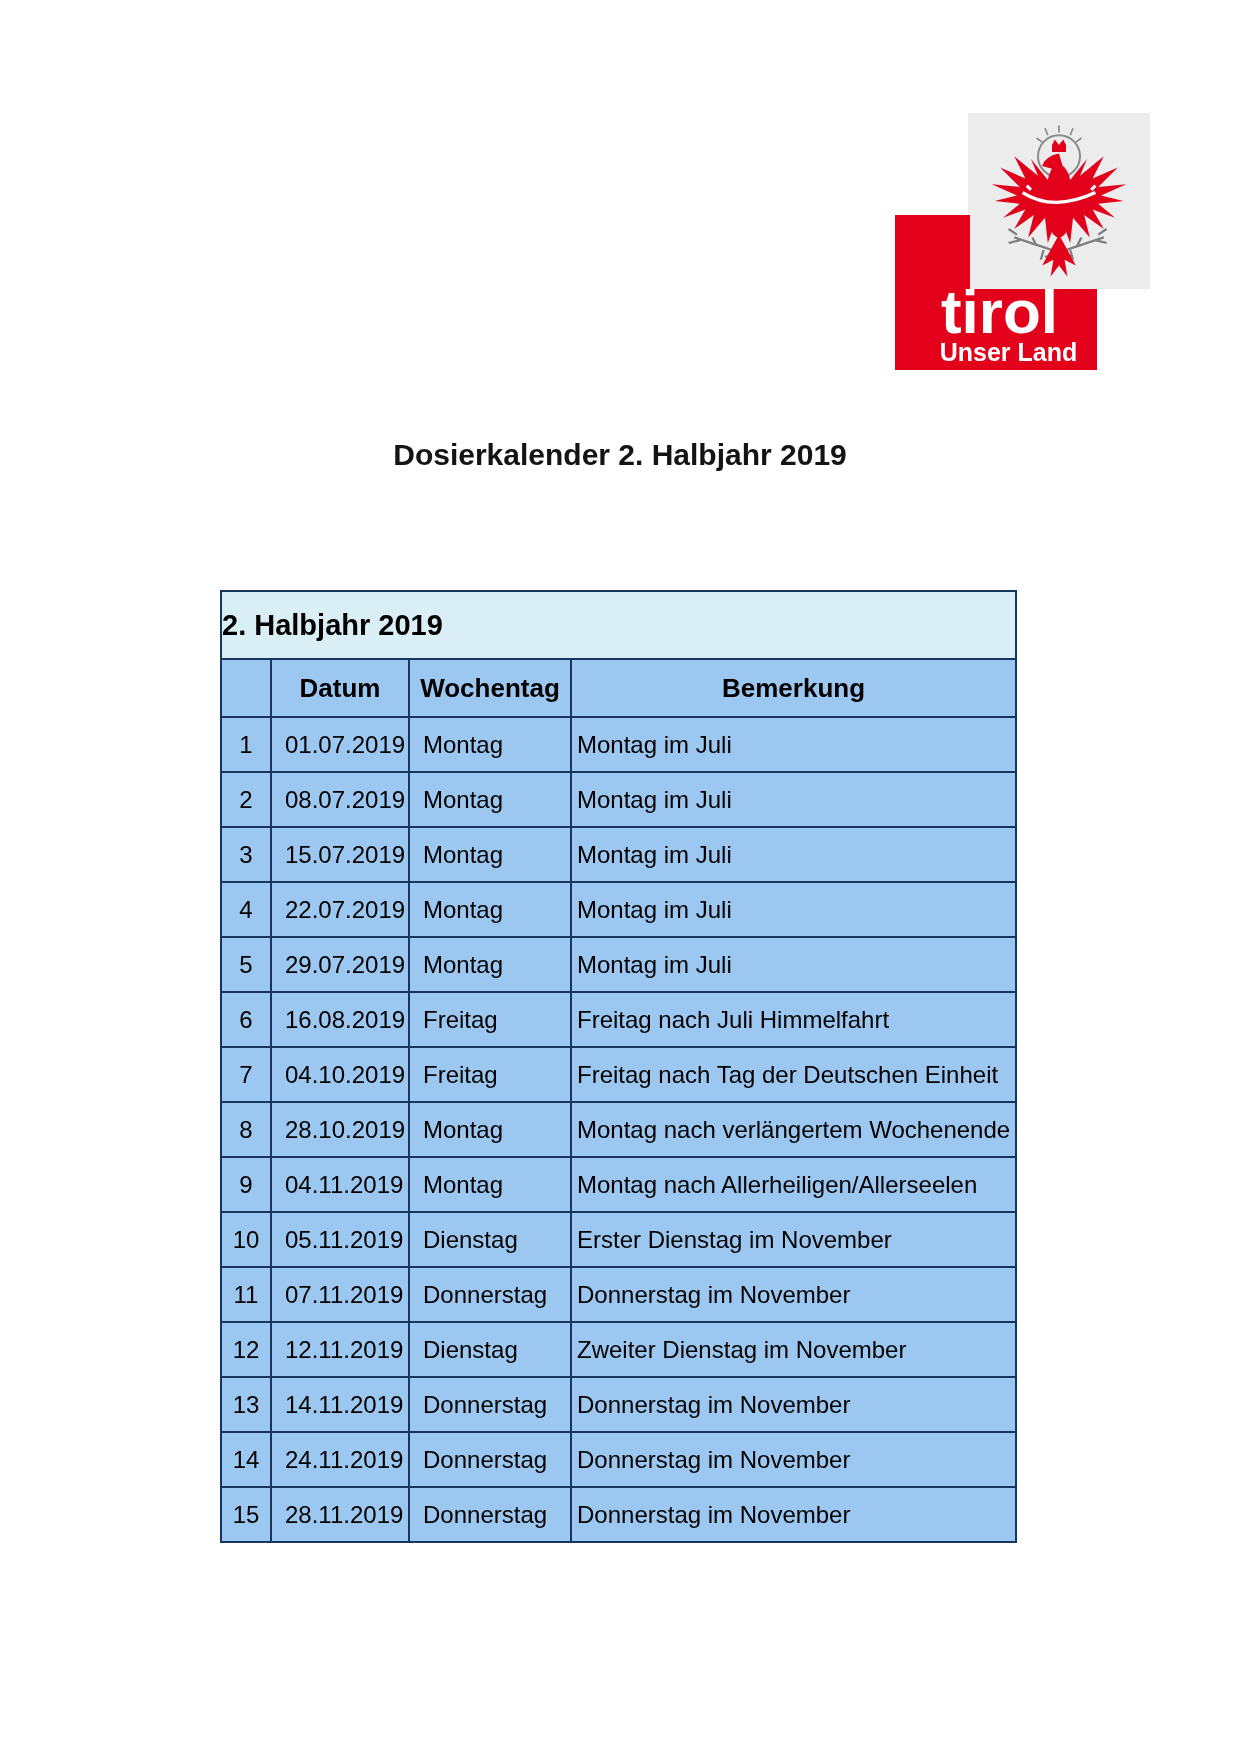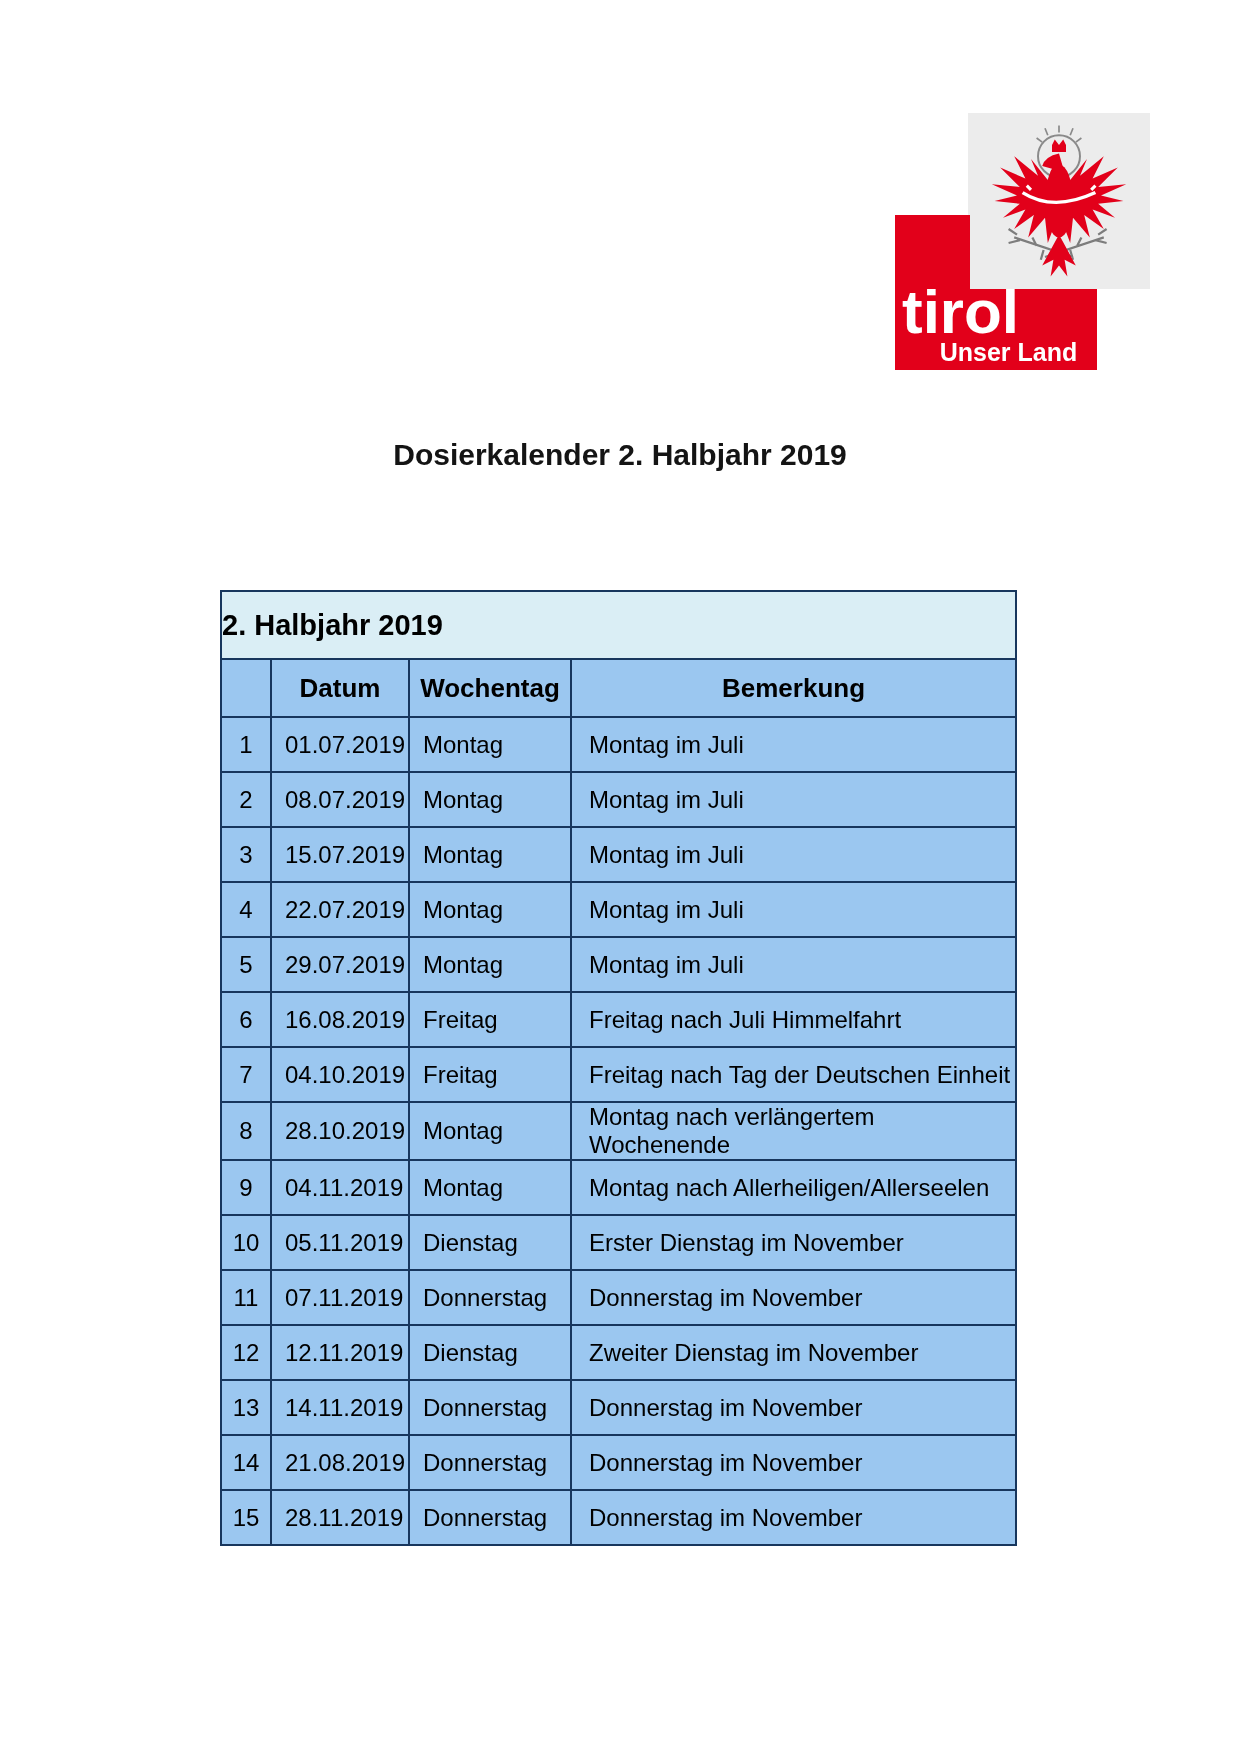--- a/index.html
+++ b/index.html
@@ -18,21 +18,21 @@
   .logo .eagle-box {
     position: absolute; left: 73px; top: 0; width: 182px; height: 176px;
     background: #ececec;
     display: flex; align-items: center; justify-content: center;
   }
   .logo .red-bar  { position: absolute; left: 0; top: 102px; width: 75px; height: 155px; background: var(--accent-red); }
   .logo .red-band { position: absolute; left: 0; top: 176px; width: 202px; height: 81px; background: var(--accent-red); }
   .logo .brand {
     position: absolute; left: 7px; top: 168px; width: 195px;
     color: #ffffff; font-size: 62px; font-weight: bold; line-height: 62px;
-    letter-spacing: 0px; text-align: left;
+    letter-spacing: 0px; text-align: center;
   }
   .logo .tagline {
     position: absolute; left: 16px; top: 226px; width: 195px;
     color: #ffffff; font-size: 25px; font-weight: bold; line-height: 26px;
     text-align: center; letter-spacing: 0px;
   }
 
   
   .page-title {
     position: absolute; left: 0; top: 438px; width: 1240px;
@@ -60,21 +60,21 @@
     font-size: 29px; font-weight: bold; 
   }
   .cal-table .head-row th {
     height: 58px; background: var(--row-bg);
     font-size: 26px; font-weight: bold; text-align: center;
   }
   .cal-table tbody td { height: 55px; background: var(--row-bg); font-size: 24px; }
   .cal-table td.nr   { text-align: center; }
   .cal-table td.dat  { padding-left: 13px; }
   .cal-table td.woc  { padding-left: 13px; }
-  .cal-table td.bem  { padding-left: 17px; }
+  .cal-table td.bem  { padding-left: 5px; }
 </style>
 </head>
 <body>
 
 <div class="page">
 
   <div class="logo">
     <div class="eagle-box">
       <svg width="168" height="164" viewBox="0 0 120 116">
 
@@ -213,21 +213,21 @@
 
     <tr>
       <td class="nr">13</td>
       <td class="dat">14.11.2019</td>
       <td class="woc">Donnerstag</td>
       <td class="bem">Donnerstag im November</td>
     </tr>
 
     <tr>
       <td class="nr">14</td>
-      <td class="dat">21.08.2019</td>
+      <td class="dat">24.11.2019</td>
       <td class="woc">Donnerstag</td>
       <td class="bem">Donnerstag im November</td>
     </tr>
 
     <tr>
       <td class="nr">15</td>
       <td class="dat">28.11.2019</td>
       <td class="woc">Donnerstag</td>
       <td class="bem">Donnerstag im November</td>
     </tr>

